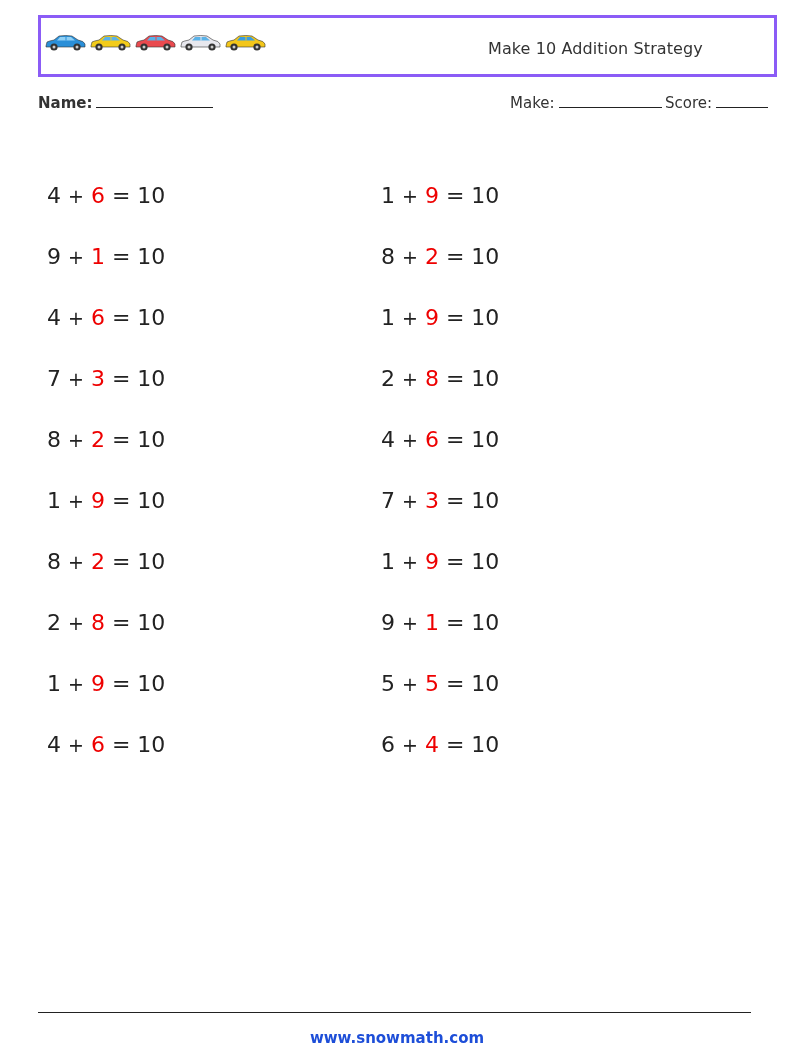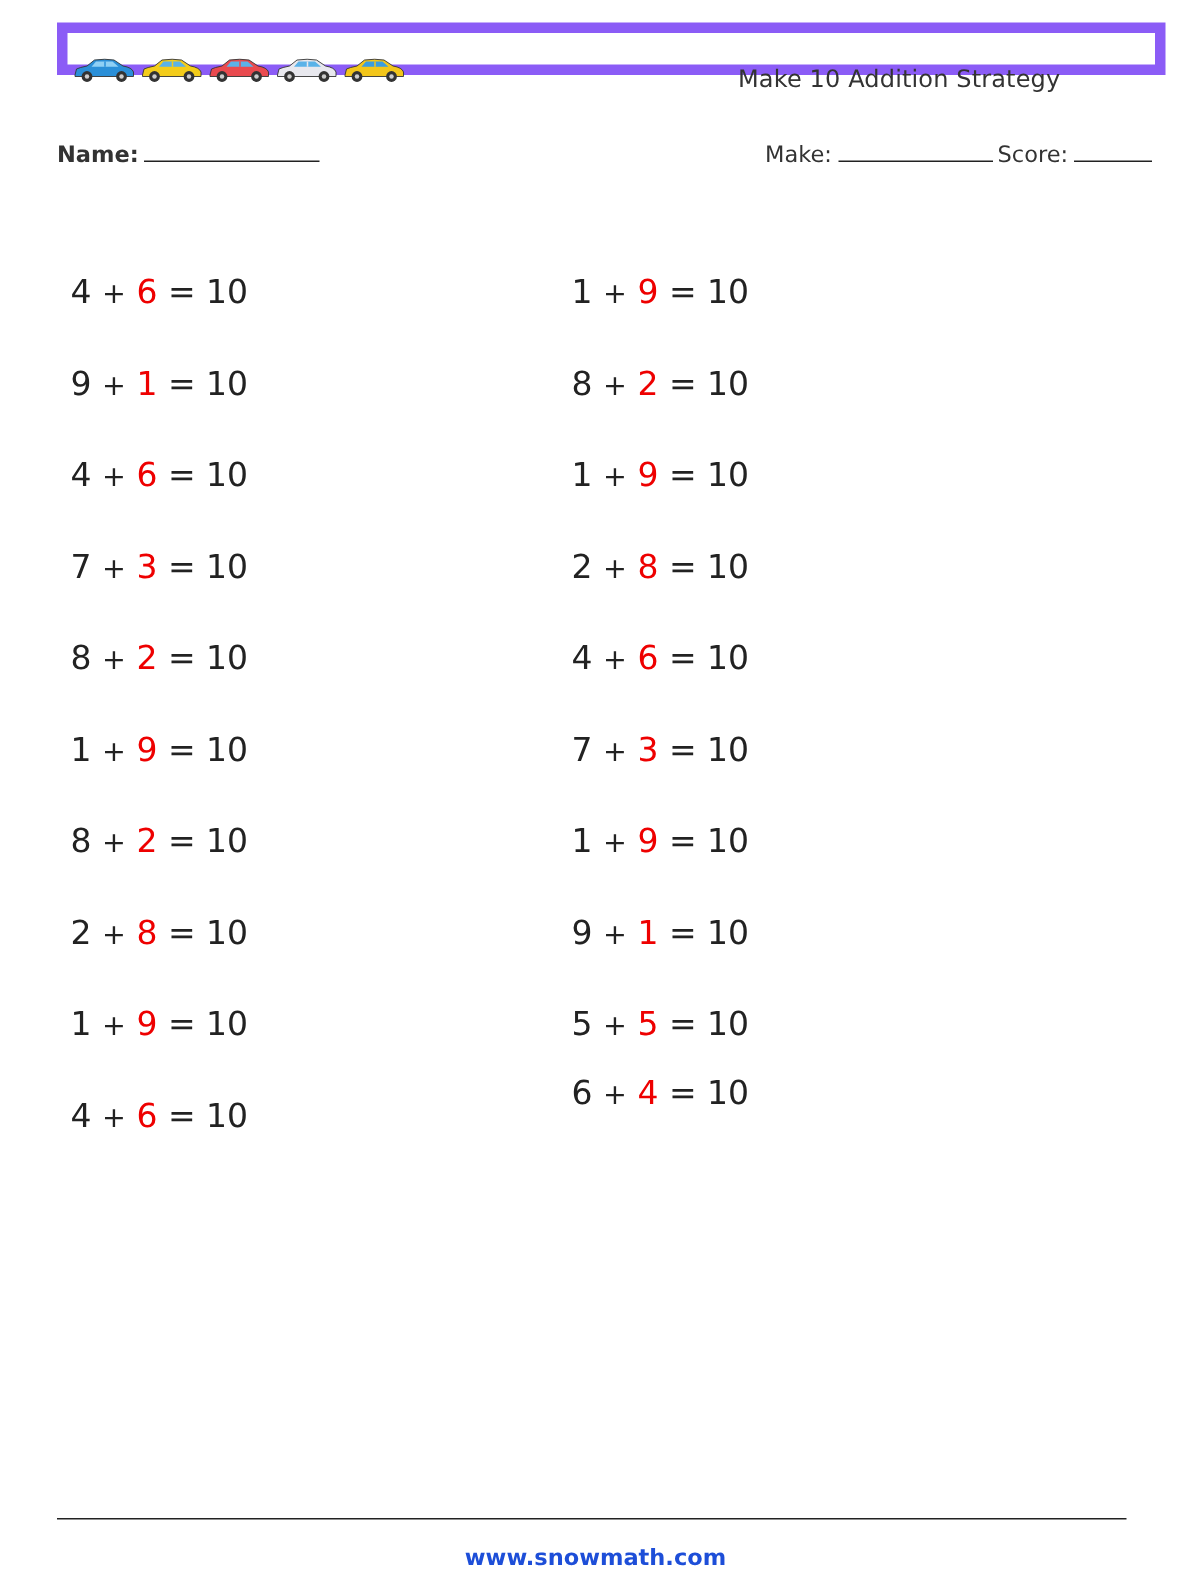--- a/index.html
+++ b/index.html
@@ -1,17 +1,17 @@
 <!DOCTYPE html>
 <html><head>
 <meta charset="utf-8">
 <style>
   html, body { margin: 0; padding: 0; background: #ffffff; }
   body { width: 794px; height: 1053px; position: relative; font-family: "DejaVu Sans", "Liberation Sans", sans-serif; color: #222; overflow: hidden; }
-  .header-box { position: absolute; left: 38px; top: 15px; width: 739px; height: 35px; border: 7px solid #8b5cf6; box-sizing: border-box; }
+  .header-box { position: absolute; left: 38px; top: 15px; width: 739px; height: 62px; border: 3px solid #8b5cf6; box-sizing: border-box; }
   .cars { position: absolute; left: 3px; top: 15px; display: flex; gap: 2px; }
   .car { width: 43px; height: 20px; display: block; }
   .title { position: absolute; left: 447px; top: 21px; font-size: 16px; color: #333; letter-spacing: 0.1px; }
   .info-row { position: absolute; top: 93px; font-size: 15px; color: #333; }
   .name-field { left: 38px; font-weight: bold; }
   .date-field { left: 510px; }
   .score-field { left: 665px; }
   .blank { display: inline-block; border-bottom: 1px solid #222; height: 14px; vertical-align: baseline; margin-left: 4px; }
   .problem { position: absolute; font-size: 22px; color: #222; white-space: nowrap; margin-top: 35px; }
   .red { color: #ee0000; }
@@ -105,17 +105,17 @@
     <div class="problem" style="left: 47px; top: 697px;"><span>4</span> <span style="font-size:19px">+</span> <span class="red">6</span> <span>=</span> <span>10</span></div>
     <div class="problem" style="left: 381px; top: 148px;"><span>1</span> <span style="font-size:19px">+</span> <span class="red">9</span> <span>=</span> <span>10</span></div>
     <div class="problem" style="left: 381px; top: 209px;"><span>8</span> <span style="font-size:19px">+</span> <span class="red">2</span> <span>=</span> <span>10</span></div>
     <div class="problem" style="left: 381px; top: 270px;"><span>1</span> <span style="font-size:19px">+</span> <span class="red">9</span> <span>=</span> <span>10</span></div>
     <div class="problem" style="left: 381px; top: 331px;"><span>2</span> <span style="font-size:19px">+</span> <span class="red">8</span> <span>=</span> <span>10</span></div>
     <div class="problem" style="left: 381px; top: 392px;"><span>4</span> <span style="font-size:19px">+</span> <span class="red">6</span> <span>=</span> <span>10</span></div>
     <div class="problem" style="left: 381px; top: 453px;"><span>7</span> <span style="font-size:19px">+</span> <span class="red">3</span> <span>=</span> <span>10</span></div>
     <div class="problem" style="left: 381px; top: 514px;"><span>1</span> <span style="font-size:19px">+</span> <span class="red">9</span> <span>=</span> <span>10</span></div>
     <div class="problem" style="left: 381px; top: 575px;"><span>9</span> <span style="font-size:19px">+</span> <span class="red">1</span> <span>=</span> <span>10</span></div>
     <div class="problem" style="left: 381px; top: 636px;"><span>5</span> <span style="font-size:19px">+</span> <span class="red">5</span> <span>=</span> <span>10</span></div>
-    <div class="problem" style="left: 381px; top: 682px; text-align: center;"><span>6</span> <span style="font-size:19px">+</span> <span class="red">4</span> <span>=</span> <span>10</span></div>
+    <div class="problem" style="left: 381px; top: 697px; text-align: center;"><span>6</span> <span style="font-size:19px">+</span> <span class="red">4</span> <span>=</span> <span>10</span></div>
   </div>
 
 <div class="footer-line"></div>
 <div class="footer-text">www.snowmath.com</div>
 
 </body></html>

